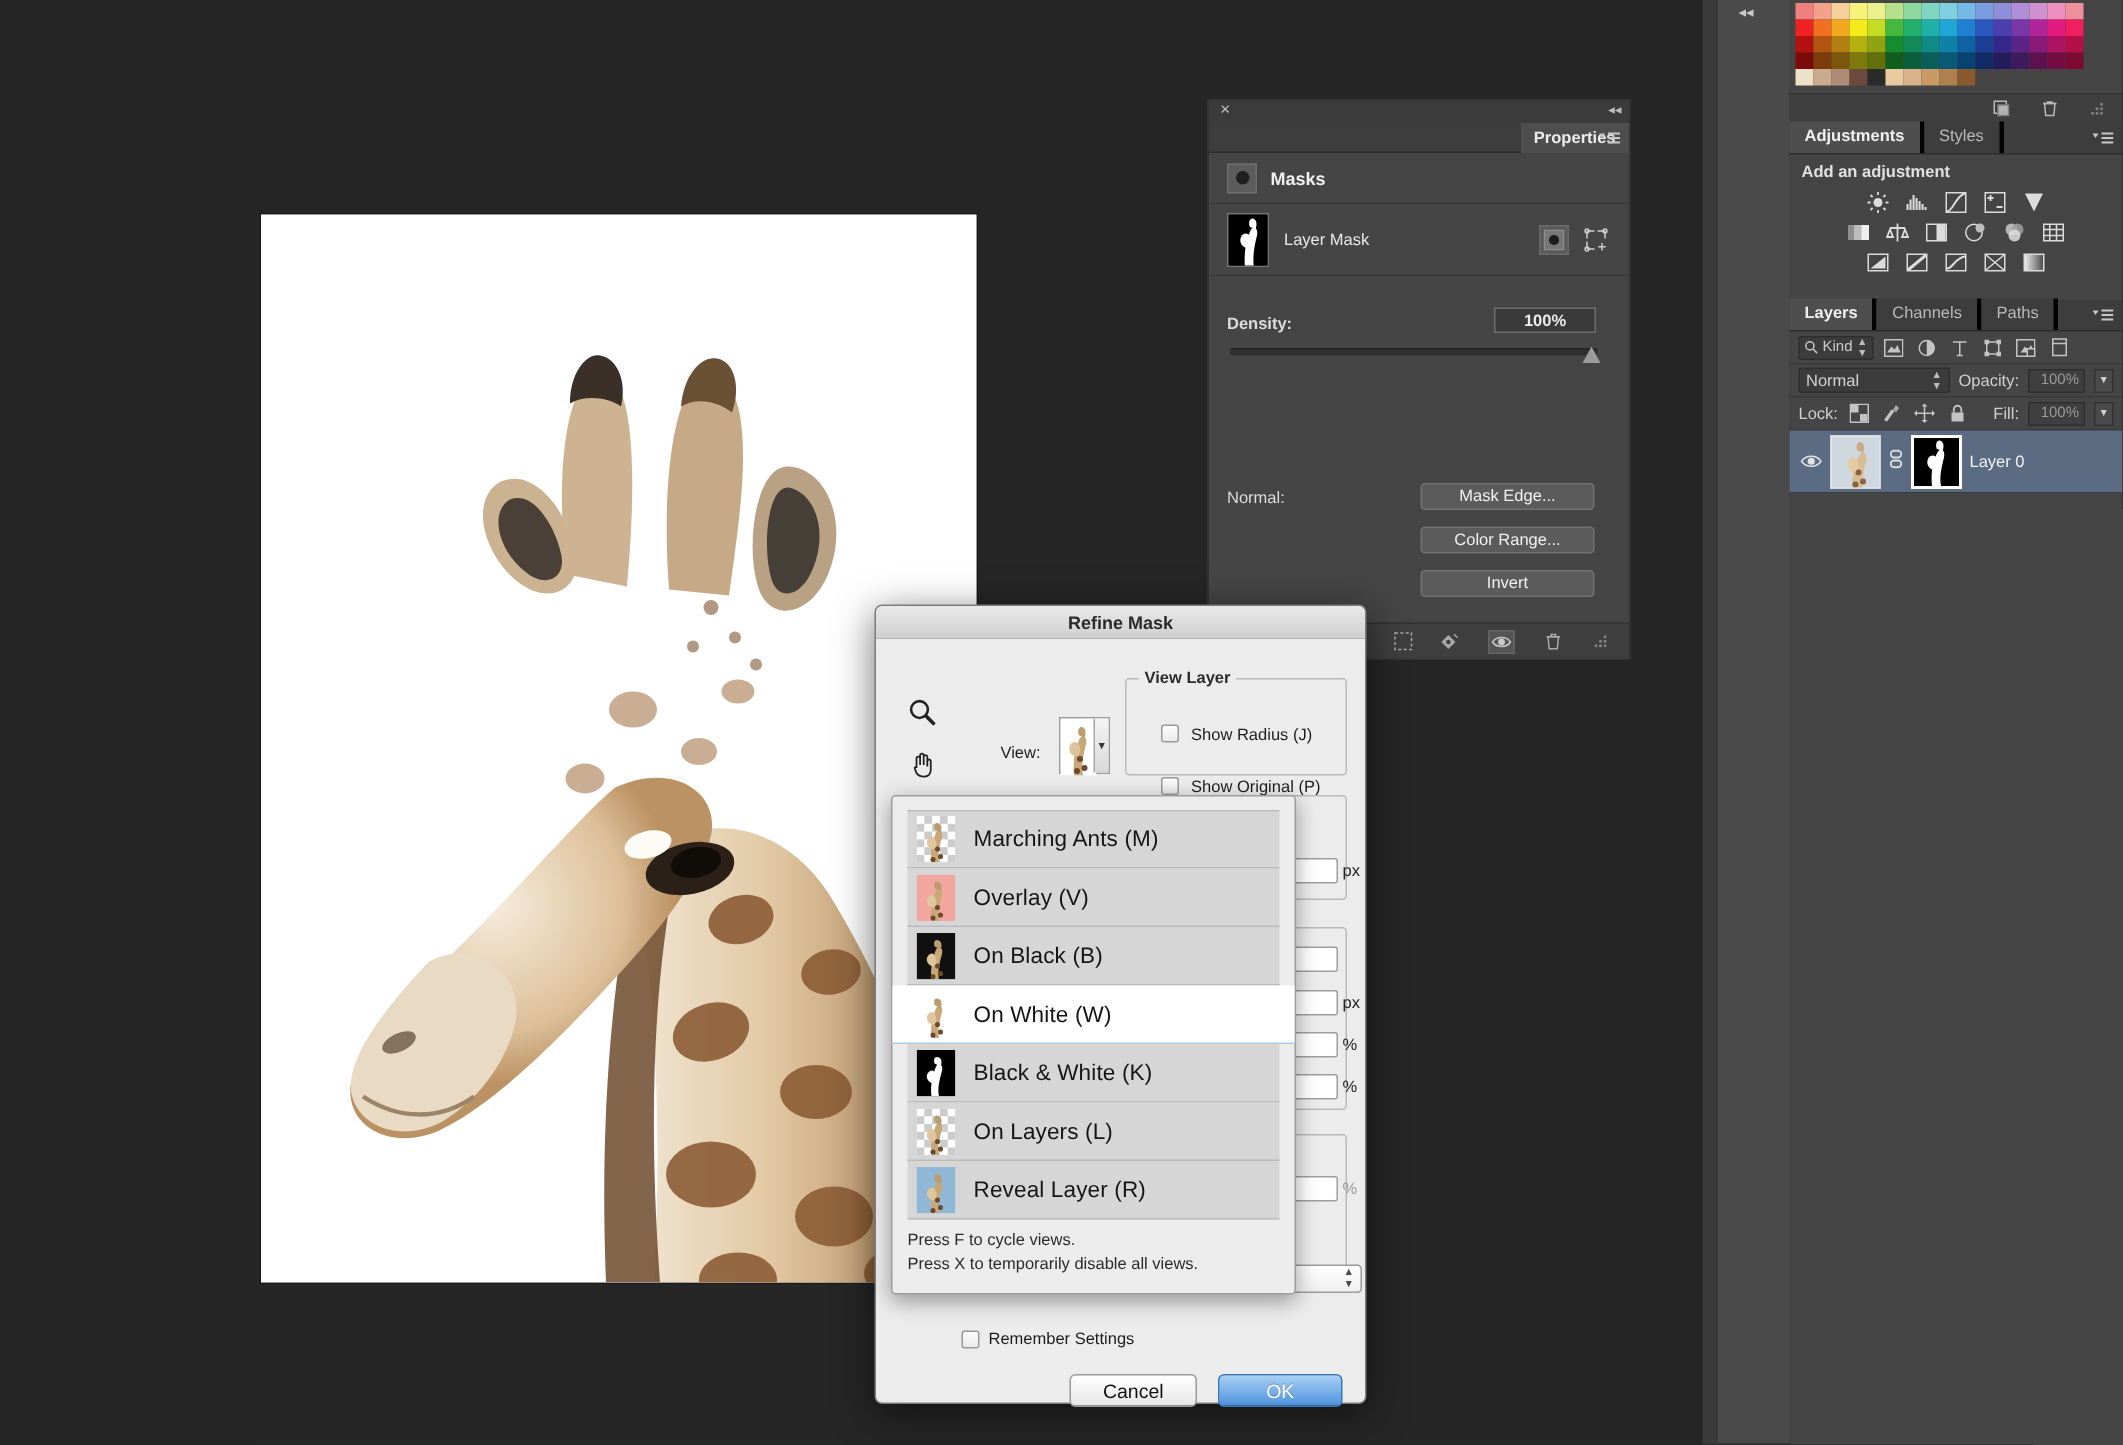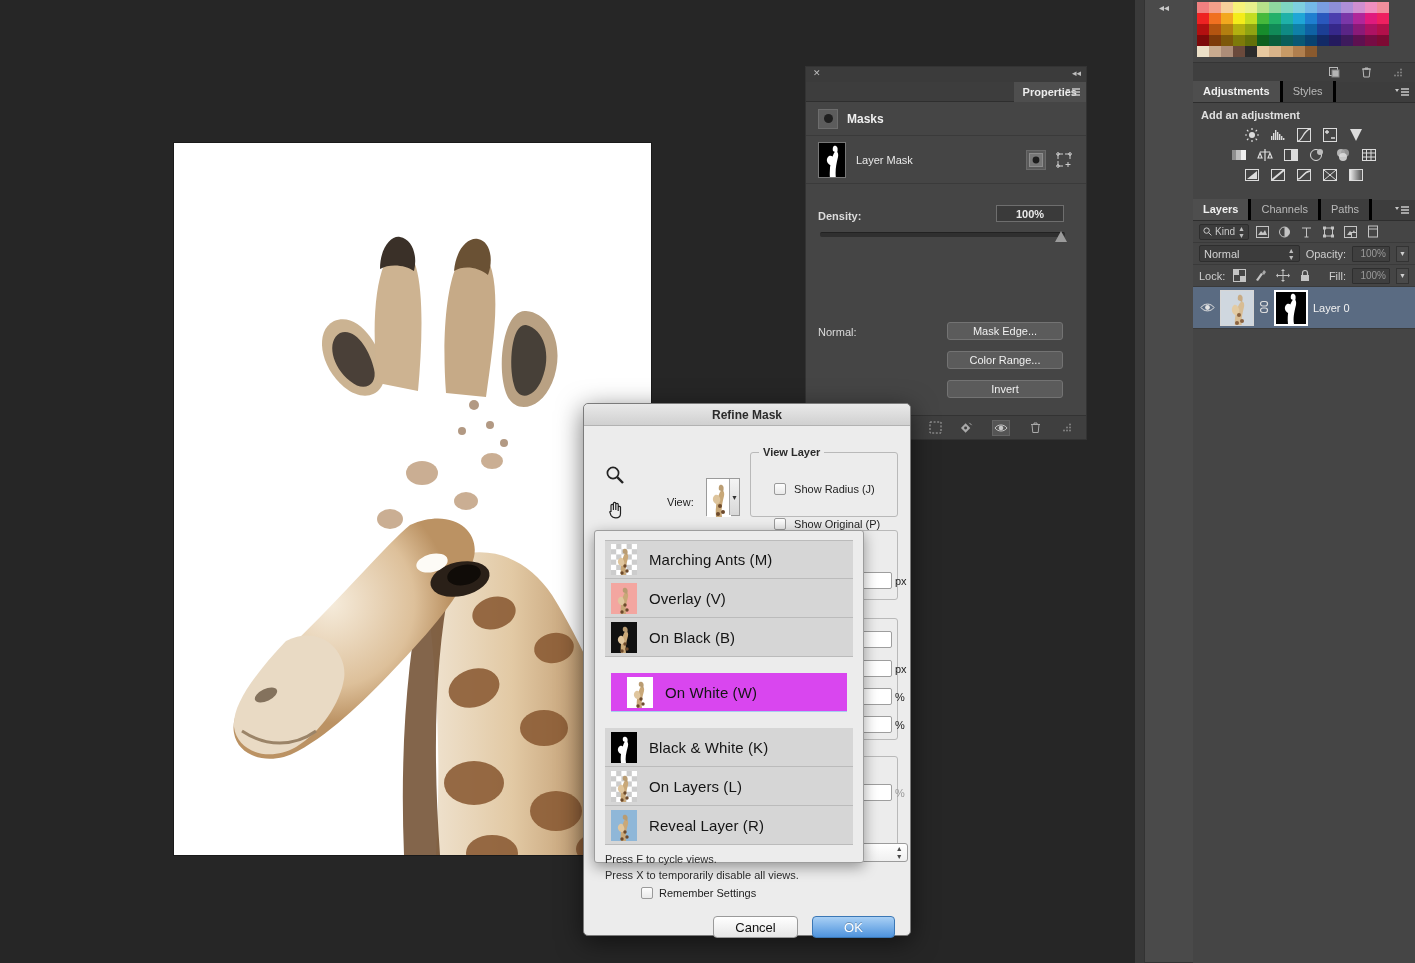--- a/index.html
+++ b/index.html
@@ -200,21 +200,21 @@
   #view-menu{
     position:absolute; left:10px; top:104px; width:270px; height:333px;
     background:#ececec; border:1px solid #9d9d9d; border-radius:3px;
     box-shadow:0 4px 14px rgba(0,0,0,.38);
   }
   .vm-item{
     height:39px; margin:0 10px; display:flex; align-items:center; gap:12px;
     background:#d6d6d6; border-bottom:1px solid #bbb; padding-left:6px;
   }
   .vm-item:first-of-type{ margin-top:9px; border-top:1px solid #bbb;}
-  .vm-item.selected{ background:#d946ef; margin:16px; padding-left:16px; border-color:#a8cdf0;}
+  .vm-item.selected{ background:#ffffff; margin:0; padding-left:16px; border-color:#a8cdf0;}
   .vm-thumb{ width:26px; height:31px; border:0; position:relative; overflow:hidden; flex:0 0 26px;}
   .vm-label{ font-size:15px; color:#151515; letter-spacing:.1px;}
   .vm-hint{ padding:6px 0 0 10px; font-size:11px; color:#2a2a2a; line-height:16px;}
   .select-box{
     width:168px; height:19px; background:linear-gradient(#ffffff,#f0f0f0);
     border:1px solid #9b9b9b; border-radius:3px; display:flex; align-items:center;
     padding:0 4px; justify-content:space-between; font-size:11px; color:#161616;
   }
   .select-box .ar{ font-size:7px; color:#4a4a4a; line-height:8px; display:flex; flex-direction:column;}
 

